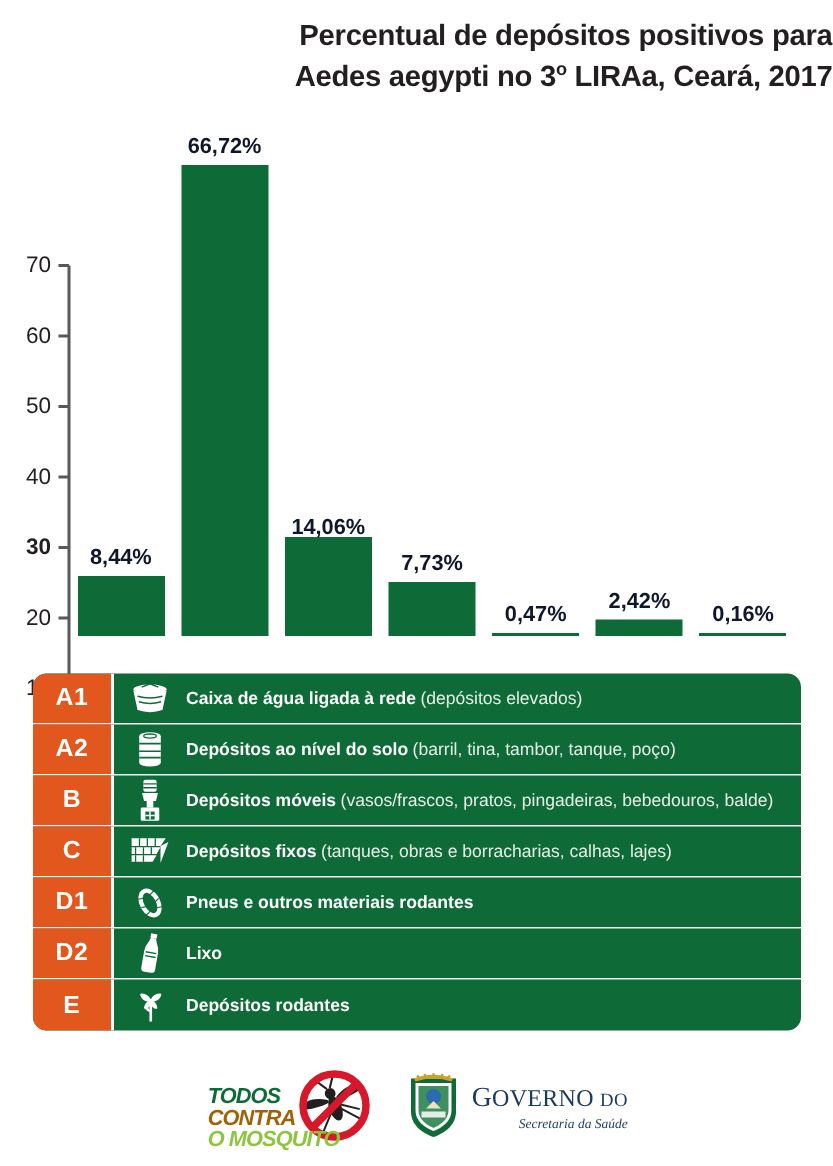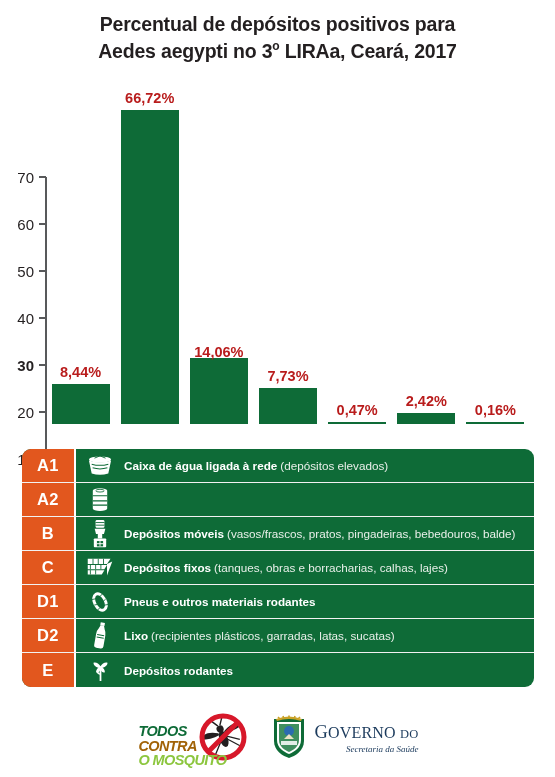--- a/index.html
+++ b/index.html
@@ -13,21 +13,21 @@
     position: relative;
     width: 555px; height: 777px;
     background: #ffffff;
   }
 
   
   .title {
     position: absolute;
     left: 0; top: 12px;
     width: 555px;
-    text-align: center;
+    text-align: right;
     font-size: 19.5px;
     font-weight: bold;
     line-height: 1.33;
     color: #231f20;
     letter-spacing: -0.2px;
   }
   .title .ln { display: block; }
   .title sup { font-size: 0.62em; vertical-align: super; }
 
   
@@ -79,21 +79,21 @@
   .bar {
     position: absolute;
     bottom: 0;
     background: #0e6b37;
   }
   .bar-value {
     position: absolute;
     transform: translateX(-50%);
     font-size: 14.5px;
     font-weight: bold;
-    color: #b91c1c;
+    color: #0f172a;
     white-space: nowrap;
   }
   .cat-label {
     position: absolute;
     top: 432px;
     transform: translateX(-50%);
     font-size: 17px;
     font-weight: bold;
     color: #e2571e;
     white-space: nowrap;
@@ -295,20 +295,24 @@
         <div class="lg-code" style="background: rgb(226, 87, 30);">A2</div>
         <div class="lg-icon">
           <svg viewBox="0 0 26 30" width="22" height="26">
             <ellipse cx="13" cy="4" rx="8.5" ry="3" fill="#fff"></ellipse>
             <rect x="4.5" y="4" width="17" height="21" fill="#fff"></rect>
             <ellipse cx="13" cy="25" rx="8.5" ry="3" fill="#fff"></ellipse>
             <path d="M4.5 10 h17 M4.5 16 h17 M4.5 21 h17" stroke="#0e6b37" stroke-width="1.3"></path>
             <ellipse cx="13" cy="4" rx="5" ry="1.6" fill="none" stroke="#0e6b37" stroke-width="1"></ellipse>
           </svg>
         </div>
+        <div class="lg-text">
+          <b>Depósitos ao nível do solo</b>
+          <span class="soft">(barril, tina, tambor, tanque, poço)</span>
+        </div>
       </div>
       <div class="legend-row">
         <div class="lg-code" style="background: rgb(226, 87, 30);">B</div>
         <div class="lg-icon">
           <svg viewBox="0 0 22 34" width="20" height="30">
             <rect x="6" y="1" width="10" height="9" rx="1.5" fill="#fff"></rect>
             <path d="M6 4 h10 M6 7 h10" stroke="#0e6b37" stroke-width="1"></path>
             <path d="M5 11 h12 l-1.5 6 h-9 z" fill="#fff"></path>
             <rect x="8.5" y="17" width="5" height="5" fill="#fff"></rect>
             <rect x="4" y="22" width="14" height="10" rx="1" fill="#fff"></rect>
@@ -358,21 +362,20 @@
           <svg viewBox="0 0 20 34" width="17" height="30">
             <g transform="rotate(10 10 17)">
               <rect x="7.5" y="1" width="5" height="3.5" fill="#fff"></rect>
               <path d="M8 4.5 h4 l1.5 4 q2 3 2 7 v13 q0 3 -3 3 h-5 q-3 0 -3 -3 v-13 q0 -4 2 -7 z" fill="#fff"></path>
               <path d="M5.8 16 h8.4 M5.8 19 h8.4" stroke="#0e6b37" stroke-width="1.1"></path>
             </g>
           </svg>
         </div>
         <div class="lg-text">
           <b>Lixo</b>
-          <span class="soft">(recipientes plásticos, garradas, latas, sucatas)</span>
         </div>
       </div>
       <div class="legend-row">
         <div class="lg-code" style="background: rgb(226, 87, 30);">E</div>
         <div class="lg-icon">
           <svg viewBox="0 0 24 28" width="21" height="25">
             <path d="M12 11 C7 11 4 8 4 5 C7 4 10 6 12 9 C14 6 17 4 20 5 C20 8 17 11 12 11 Z" fill="#fff"></path>
             <path d="M12 10 C9 10 7 13 7 16 C9 17 11 15 12 13 C13 15 15 17 17 16 C17 13 15 10 12 10 Z" fill="#fff"></path>
             <rect x="11" y="12" width="2" height="14" fill="#fff"></rect>
             <path d="M12 19 q-4 -1 -5 -4 q4 0 5 4 z" fill="#fff"></path>

